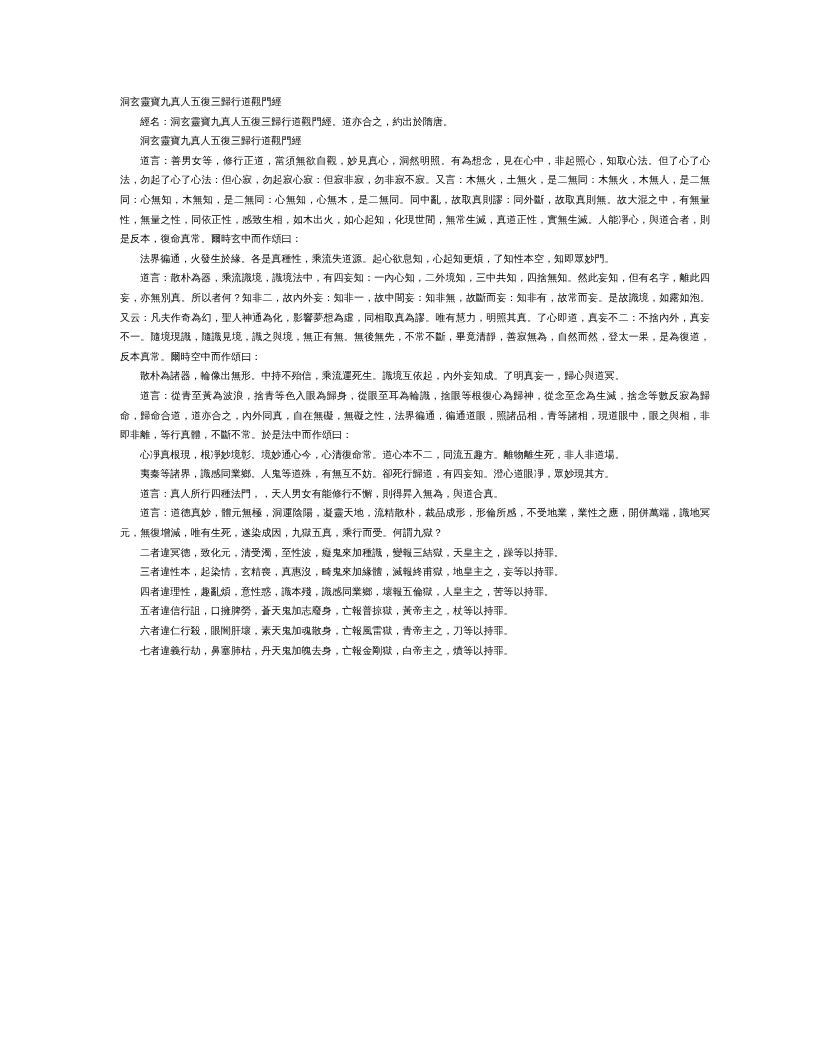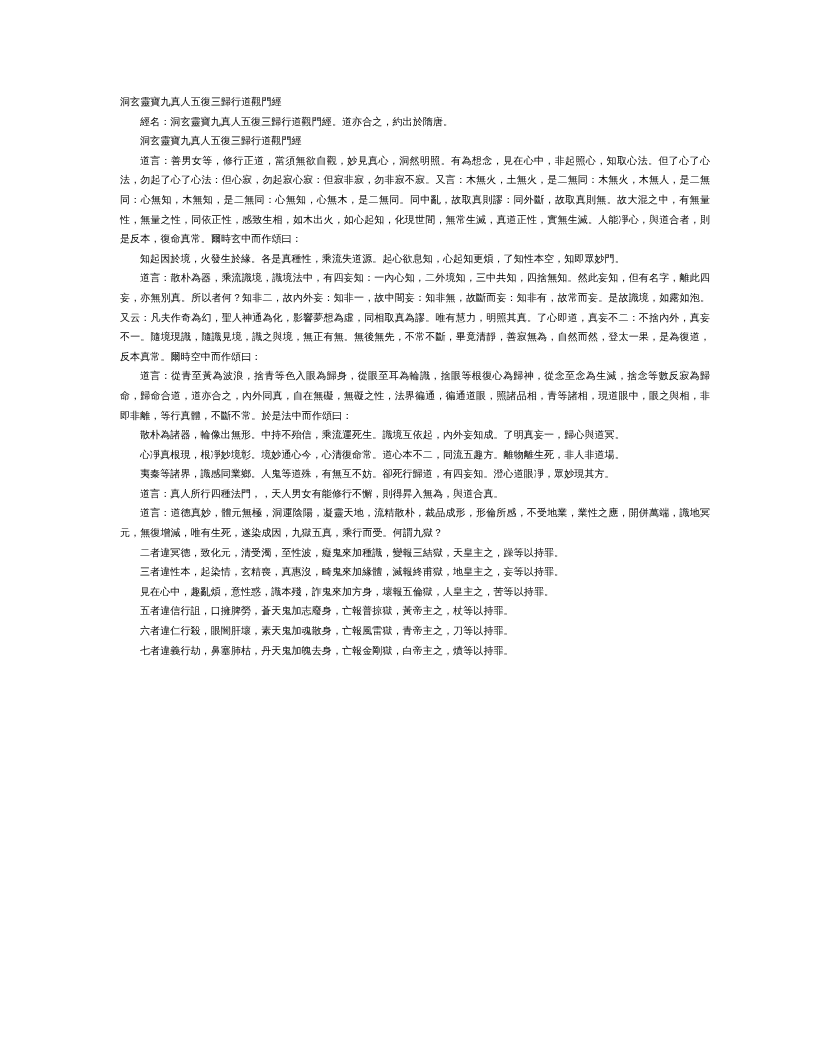--- a/index.html
+++ b/index.html
@@ -47,28 +47,28 @@
 </style>
 </head>
 <body>
 
 <div class="page">
   <div class="text-block" id="text-block">
       <p class="para noindent">洞玄靈寶九真人五復三歸行道觀門經</p>
       <p class="para indent">經名：洞玄靈寶九真人五復三歸行道觀門經。道亦合之，約出於隋唐。</p>
       <p class="para indent">洞玄靈寶九真人五復三歸行道觀門經</p>
       <p class="para indent">道言：善男女等，修行正道，當須無欲自觀，妙見真心，洞然明照。有為想念，見在心中，非起照心，知取心法。但了心了心法，勿起了心了心法：但心寂，勿起寂心寂：但寂非寂，勿非寂不寂。又言：木無火，土無火，是二無同：木無火，木無人，是二無同：心無知，木無知，是二無同：心無知，心無木，是二無同。同中亂，故取真則謬：同外斷，故取真則無。故大混之中，有無量性，無量之性，同依正性，感致生相，如木出火，如心起知，化現世間，無常生滅，真道正性，實無生滅。人能凈心，與道合者，則是反本，復命真常。爾時玄中而作頌曰：</p>
-      <p class="para indent">知起因於境，火發生於緣。各是真種性，乘流失道源。起心欲息知，心起知更煩，了知性本空，知即眾妙門。</p>
+      <p class="para indent">法界徧通，火發生於緣。各是真種性，乘流失道源。起心欲息知，心起知更煩，了知性本空，知即眾妙門。</p>
       <p class="para indent">道言：散朴為器，乘流識境，識境法中，有四妄知：一內心知，二外境知，三中共知，四捨無知。然此妄知，但有名字，離此四妄，亦無別真。所以者何？知非二，故內外妄：知非一，故中間妄：知非無，故斷而妄：知非有，故常而妄。是故識境，如露如泡。又云：凡夫作奇為幻，聖人神通為化，影響夢想為虛，同相取真為謬。唯有慧力，明照其真。了心即道，真妄不二：不捨內外，真妄不一。隨境現識，隨識見境，識之與境，無正有無。無後無先，不常不斷，畢竟清靜，善寂無為，自然而然，登太一果，是為復道，反本真常。爾時空中而作頌曰：</p>
+      <p class="para indent">散朴為諸器，輪像出無形。中持不殆信，乘流運死生。識境互依起，內外妄知成。了明真妄一，歸心與道冥。</p>
       <p class="para indent">道言：從青至黃為波浪，捨青等色入眼為歸身，從眼至耳為輪識，捨眼等根復心為歸神，從念至念為生滅，捨念等數反寂為歸命，歸命合道，道亦合之，內外同真，自在無礙，無礙之性，法界徧通，徧通道眼，照諸品相，青等諸相，現道眼中，眼之與相，非即非離，等行真體，不斷不常。於是法中而作頌曰：</p>
-      <p class="para indent">散朴為諸器，輪像出無形。中持不殆信，乘流運死生。識境互依起，內外妄知成。了明真妄一，歸心與道冥。</p>
       <p class="para indent">心凈真根現，根凈妙境彰。境妙通心今，心清復命常。道心本不二，同流五趣方。離物離生死，非人非道場。</p>
       <p class="para indent">夷秦等諸界，識感同業鄉。人鬼等道殊，有無互不妨。卻死行歸道，有四妄知。澄心道眼凈，眾妙現其方。</p>
       <p class="para indent">道言：真人所行四種法門，，天人男女有能修行不懈，則得昇入無為，與道合真。</p>
       <p class="para indent">道言：道德真妙，體元無極，洞運陰陽，凝靈天地，流精散朴，裁品成形，形倫所感，不受地業，業性之應，開併萬端，識地冥元，無復增減，唯有生死，遂染成因，九獄五真，乘行而受。何謂九獄？</p>
       <p class="para indent">二者違冥德，致化元，清受濁，至性波，癡鬼來加種識，變報三結獄，天皇主之，躁等以持罪。</p>
       <p class="para indent">三者違性本，起染情，玄精喪，真惠沒，畸鬼來加緣體，滅報終甫獄，地皇主之，妄等以持罪。</p>
-      <p class="para indent">見在心中，趣亂煩，意性惑，識本殘，詐鬼來加方身，壞報五倫獄，人皇主之，苦等以持罪。</p>
+      <p class="para indent">四者違理性，趣亂煩，意性惑，識本殘，識感同業鄉，壞報五倫獄，人皇主之，苦等以持罪。</p>
       <p class="para indent">五者違信行詛，口擁脾勞，蒼天鬼加志廢身，亡報普掠獄，黃帝主之，杖等以持罪。</p>
       <p class="para indent">六者違仁行殺，眼闇肝壞，素天鬼加魂散身，亡報風雷獄，青帝主之，刀等以持罪。</p>
       <p class="para indent">七者違義行劫，鼻塞肺枯，丹天鬼加魄去身，亡報金剛獄，白帝主之，燌等以持罪。</p>
     </div>
 </div>
 
 </body></html>

